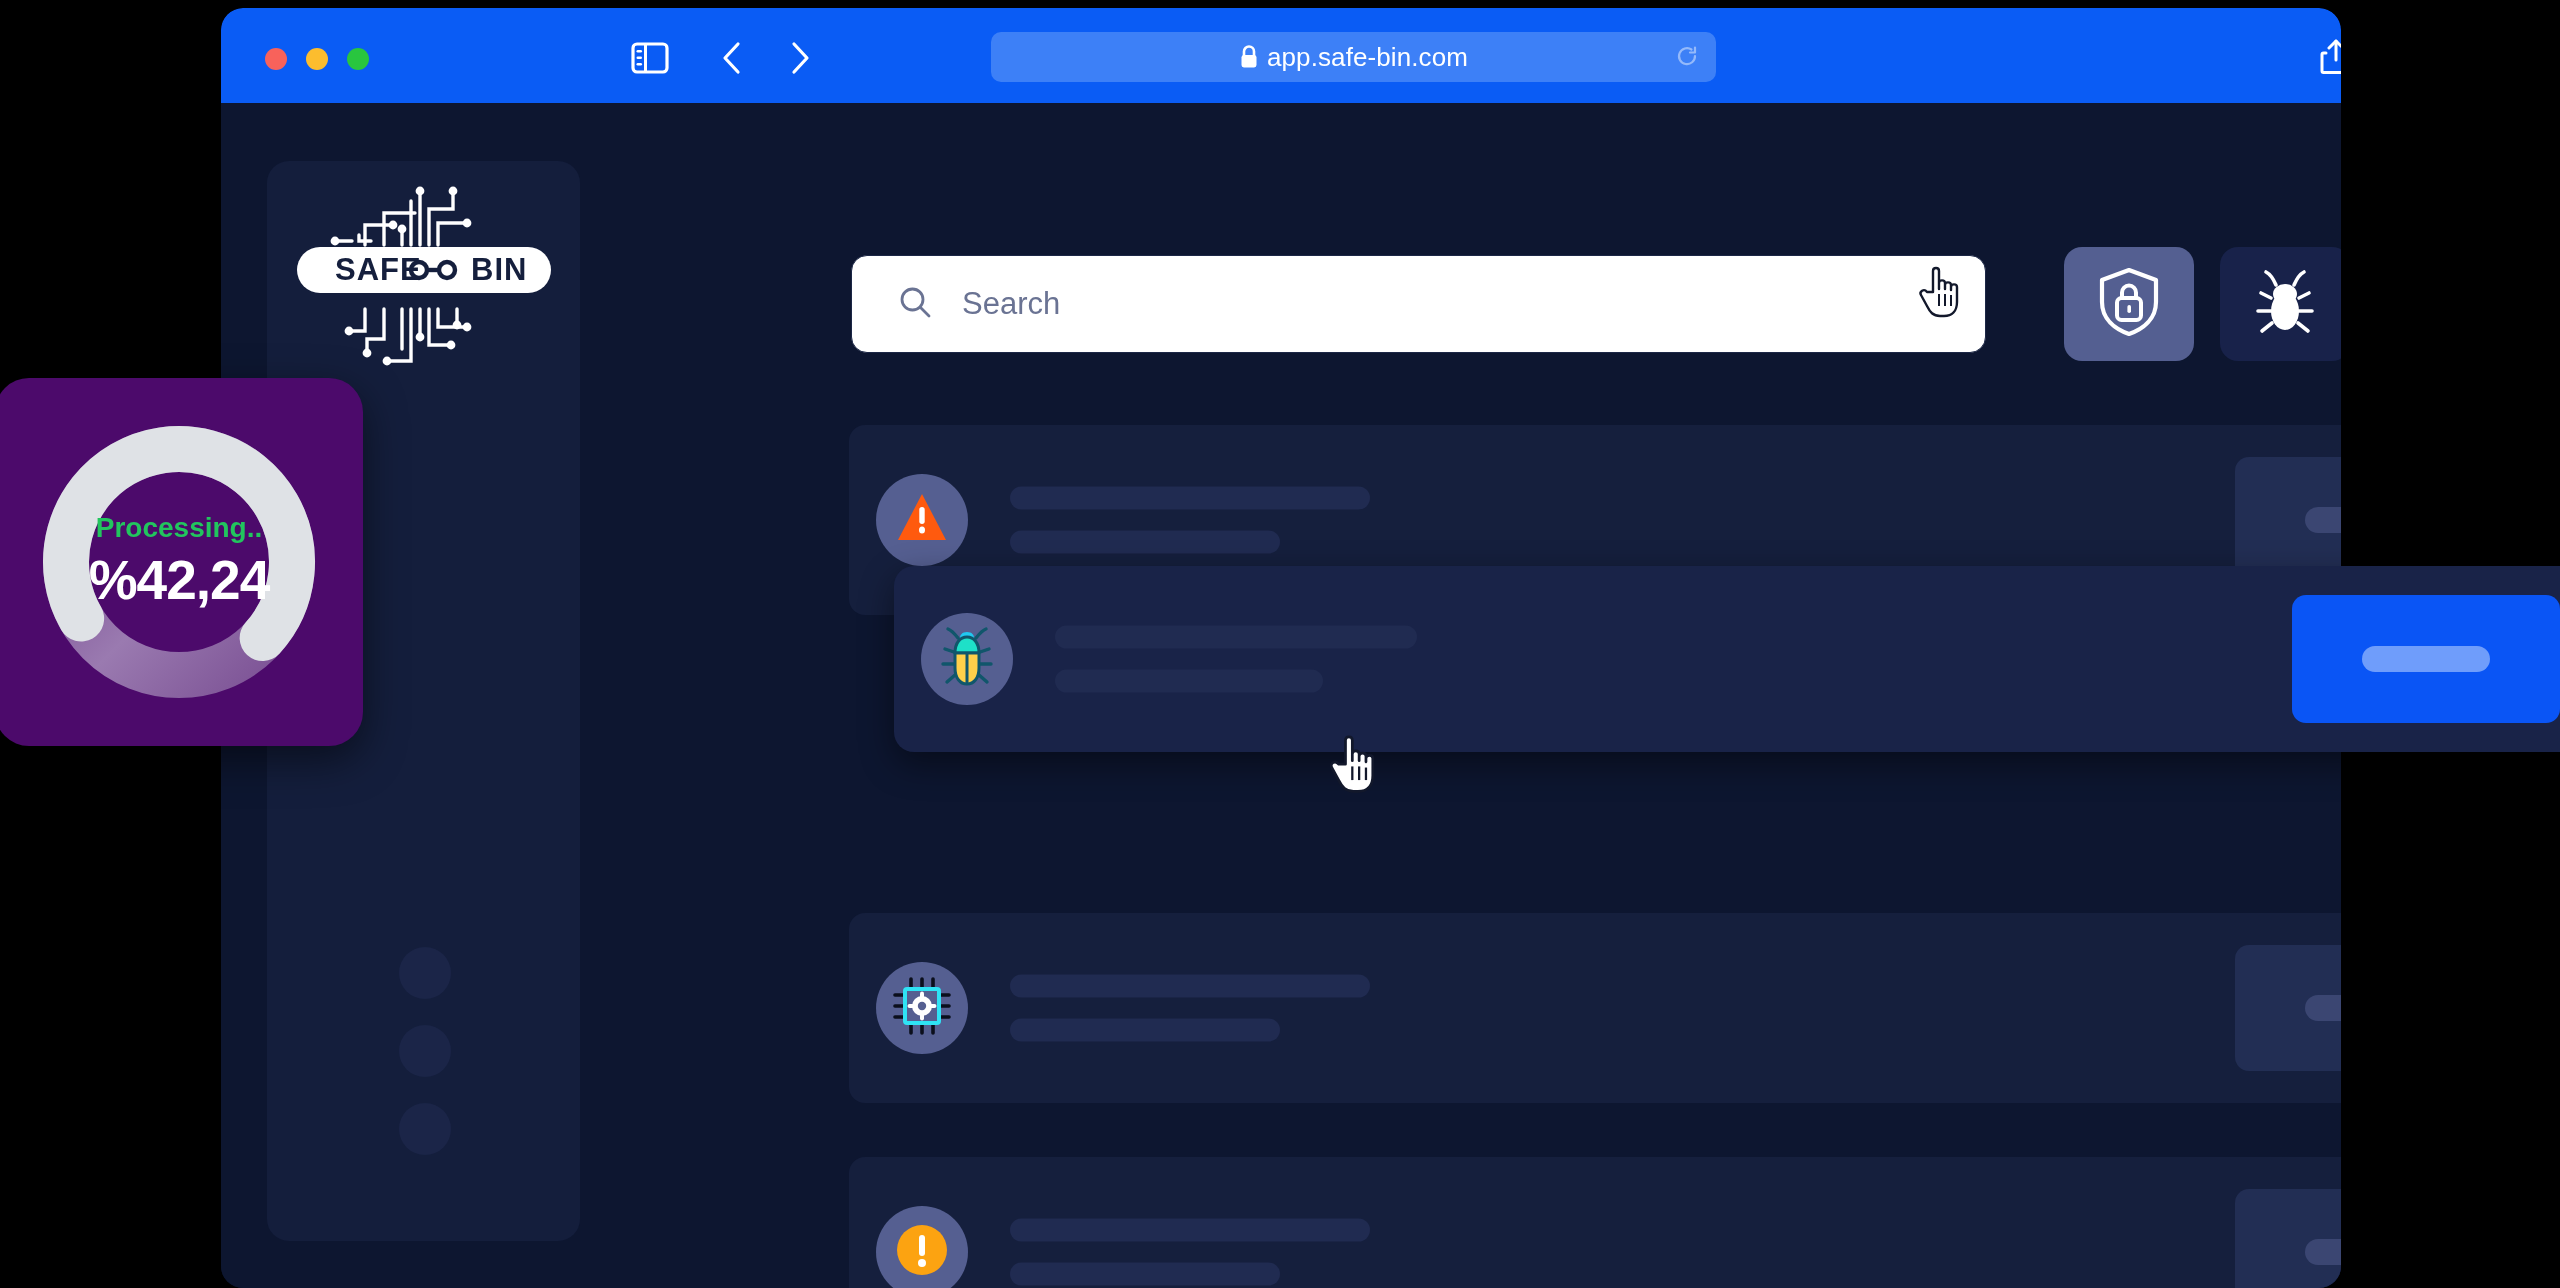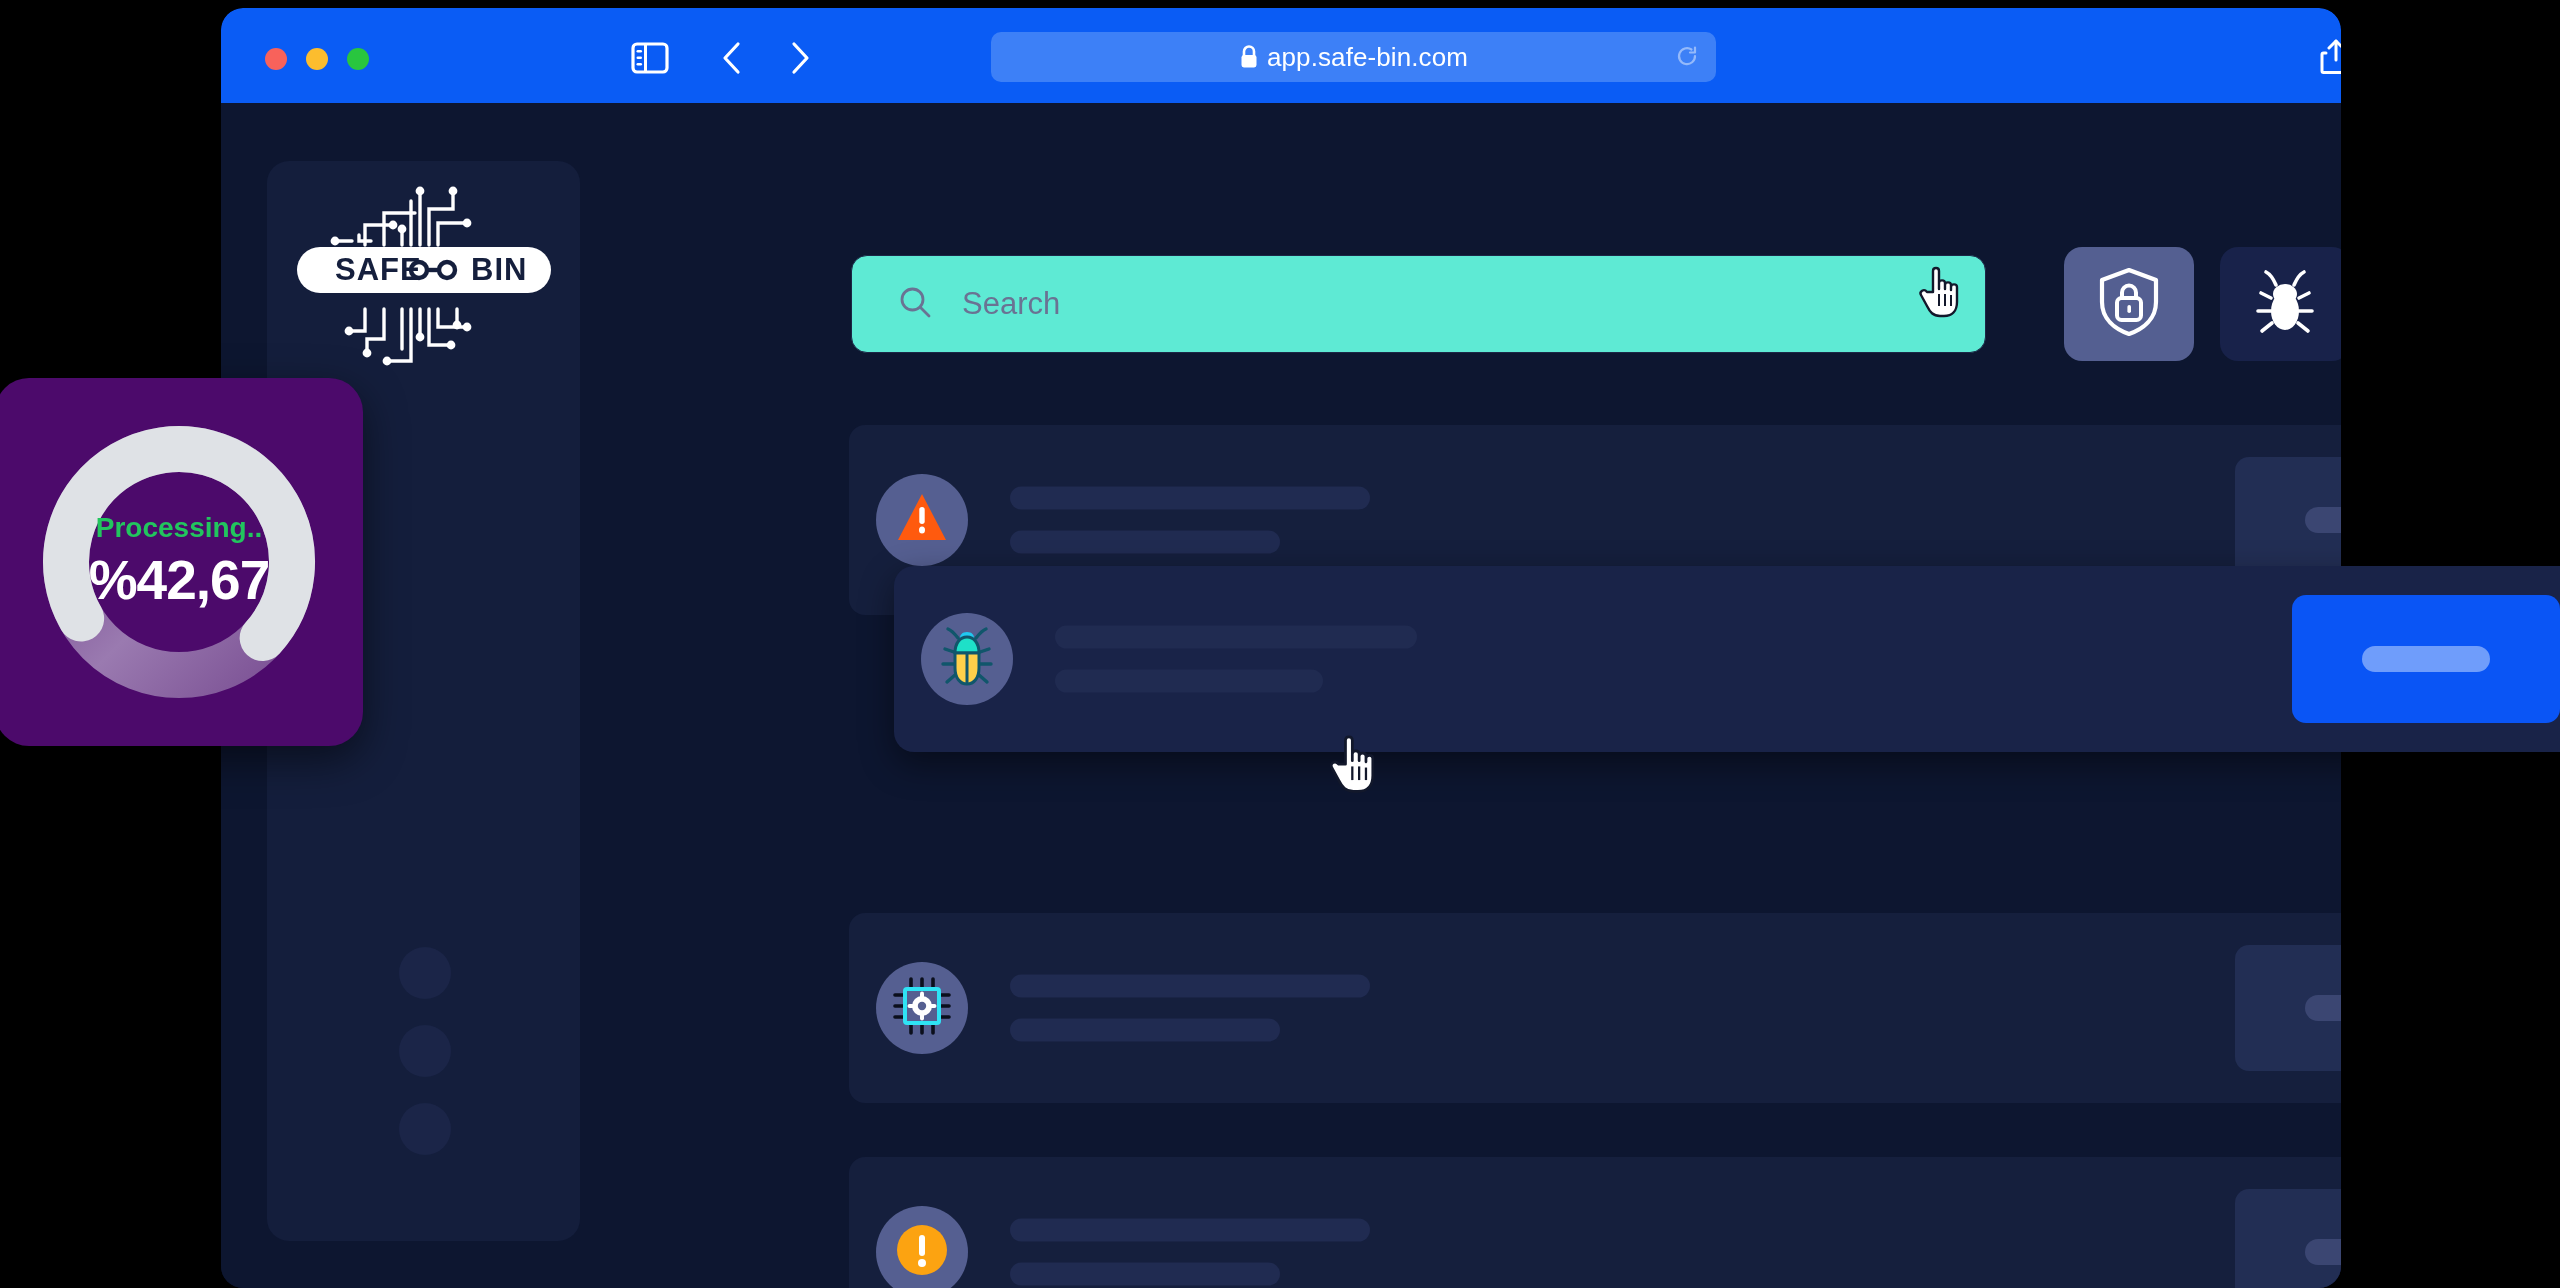--- a/index.html
+++ b/index.html
@@ -129,21 +129,21 @@
   #side-ph-2 { top: 864px; }
   #side-ph-3 { top: 942px; }
 
   
   #search-field {
     position: absolute;
     left: 630px; top: 152px;
     width: 1135px;
     height: 98px;
     border-radius: 16px;
-    background: #5eead4;
+    background: #ffffff;
     border: 1px solid #1c2746;
     display: flex;
     align-items: center;
     gap: 30px;
     padding-left: 46px;
   }
   #search-placeholder {
     color: #6a7393;
     font-size: 31px;
   }
@@ -567,21 +567,21 @@
             <stop offset="55%" stop-color="#9a7ab0"></stop>
             <stop offset="100%" stop-color="#7a4f93"></stop>
           </linearGradient>
         </defs>
         <circle cx="140" cy="140" r="113" stroke="url(#trackGrad)" stroke-width="46" fill="none"></circle>
         <circle cx="140" cy="140" r="113" stroke="#dfe2e6" stroke-width="46" fill="none" stroke-linecap="round" stroke-dasharray="497 213" transform="rotate(150 140 140)"></circle>
       </svg>
     </div>
     <div id="progress-center">
       <div id="progress-label">Processing..</div>
-      <div id="progress-value">%42,67</div>
+      <div id="progress-value">%42,24</div>
     </div>
   </div>
 
   <div class="cursor" id="cursor-toolbar">
     <svg width="54" height="58" viewBox="0 0 54 58" fill="none">
       <path d="M16 30 L16 9 C16 5 22 5 22 9 L22 27 L22 21 C22 17.5 28 17.5 28 21 L28 27 L28 23 C28 19.5 34 19.5 34 23 L34 28 L34 25 C34 21.5 40 21.5 40 25 L40 40 C40 49 35 54 27 54 L23 54 C16 54 13 50 10 44 L4 33 C2 29.5 7 26 10 30 Z" fill="#ffffff" stroke="#12182b" stroke-width="2.4" stroke-linejoin="round"></path>
       <g stroke="#12182b" stroke-width="2">
           <line x1="22" y1="32" x2="22" y2="44"></line>
           <line x1="28" y1="32" x2="28" y2="44"></line>
           <line x1="34" y1="33" x2="34" y2="44"></line>

